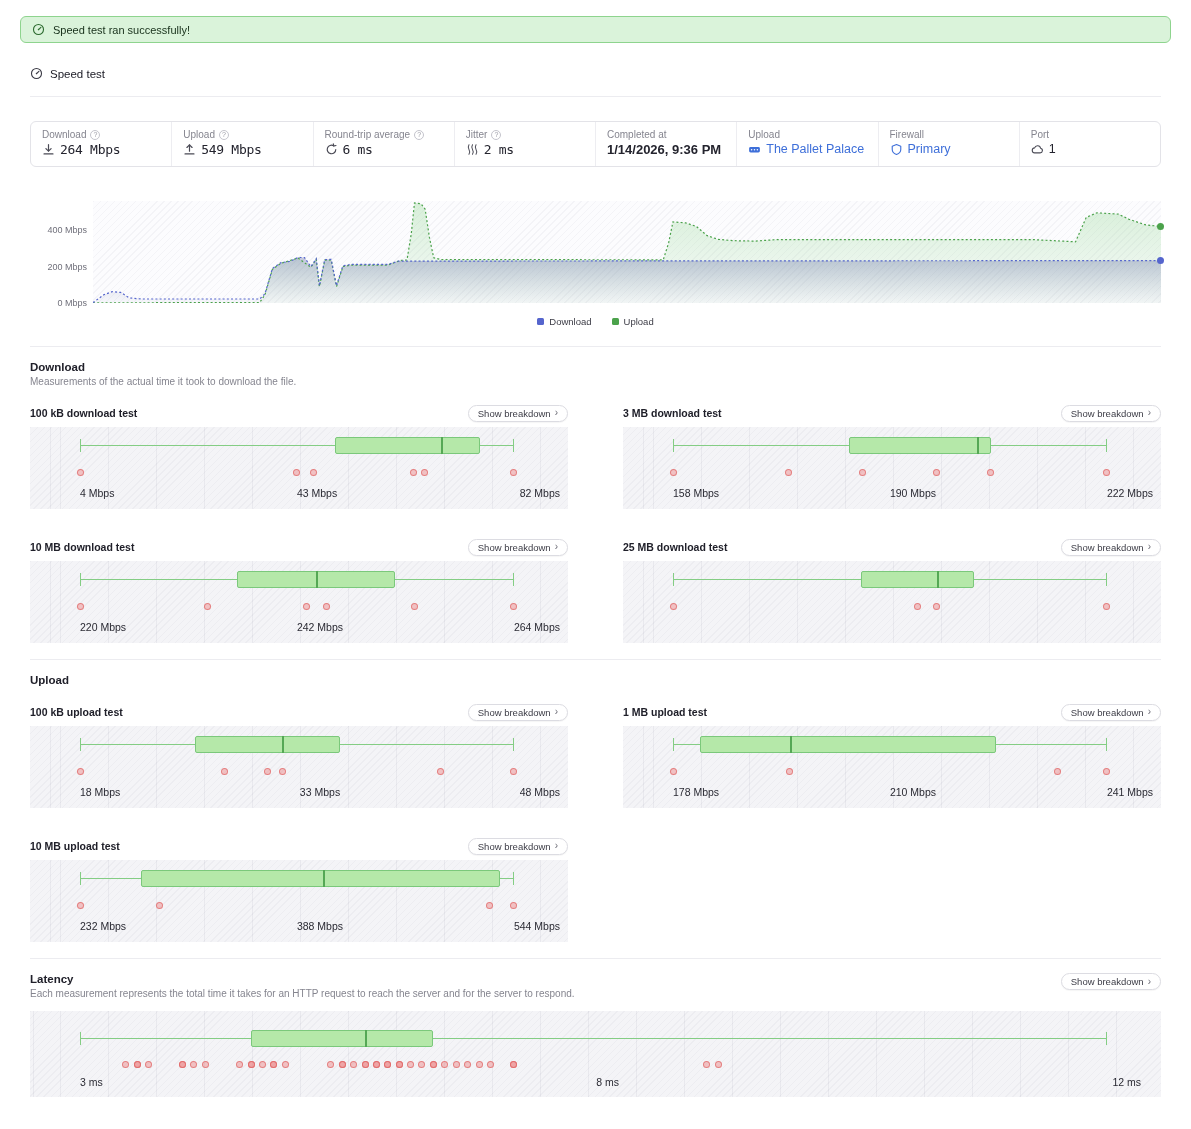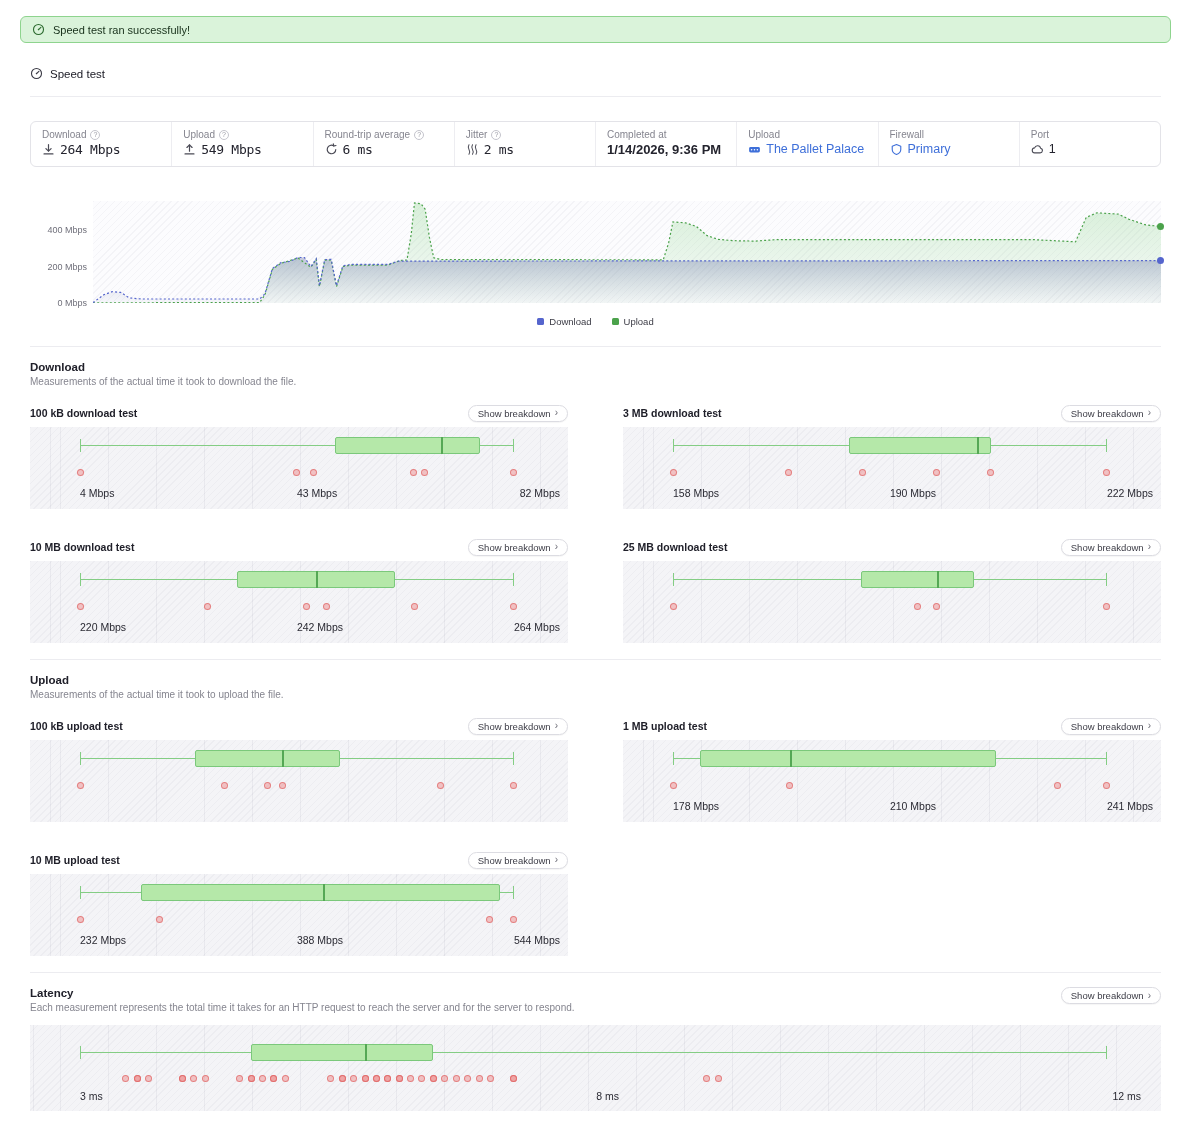--- a/index.html
+++ b/index.html
@@ -387,21 +387,20 @@
             </div>
           </div>
         </div>
       </div>
   </div>
 
   <hr class="divider">
 
   <div class="test-section">
     <div class="section-title">Upload</div>
-    <div class="section-sub">Measurements of the actual time it took to upload the file.</div>
     <div class="cards-grid" id="upload-grid">
         <div class="test-card">
           <div class="card-head">
             <span class="card-title">100 kB upload test</span>
             <button class="breakdown-btn">
               <span>Show breakdown</span>
               <span class="chev">›</span>
             </button>
           </div>
           <div class="plot">
@@ -410,20 +409,25 @@
               <div class="bp-cap" style="left:0.00%"></div>
               <div class="bp-cap" style="left:100.00%"></div>
               <div class="bp-box" style="left:26.67%;width:33.33%"></div>
               <div class="bp-median" style="left:46.67%"></div>
               <div class="bp-dot" style="left:0.00%"></div>
               <div class="bp-dot" style="left:33.33%"></div>
               <div class="bp-dot" style="left:43.33%"></div>
               <div class="bp-dot" style="left:46.67%"></div>
               <div class="bp-dot" style="left:83.33%"></div>
               <div class="bp-dot" style="left:100.00%"></div>
+            </div>
+            <div class="bp-labels">
+              <span>18 Mbps</span>
+              <span>33 Mbps</span>
+              <span>48 Mbps</span>
             </div>
           </div>
         </div>
         <div class="test-card">
           <div class="card-head">
             <span class="card-title">1 MB upload test</span>
             <button class="breakdown-btn">
               <span>Show breakdown</span>
               <span class="chev">›</span>
             </button>

